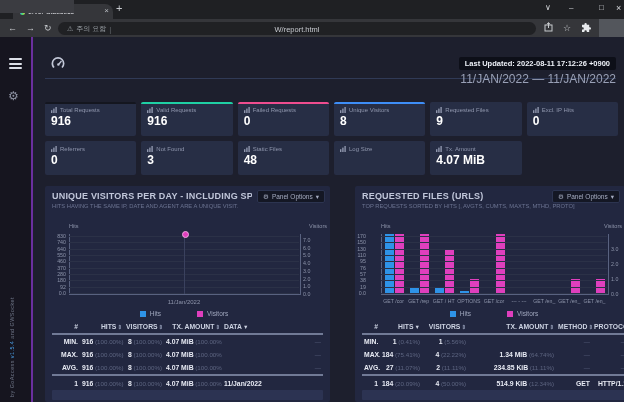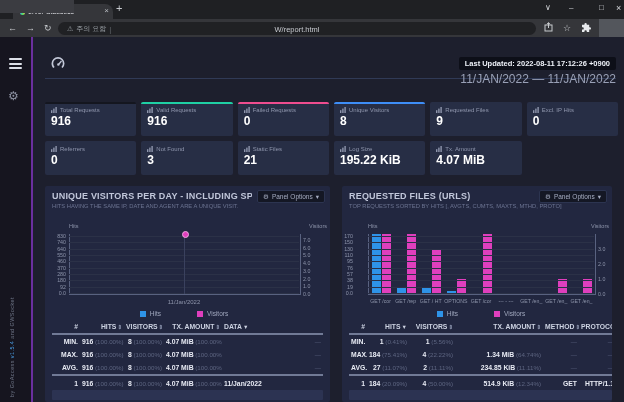--- a/index.html
+++ b/index.html
@@ -40,21 +40,21 @@
   .ov-range{position:absolute;right:8px;top:72px;font-size:12px;color:#99a0b6;text-align:right;}
   
   .cards{position:absolute;left:45px;top:102px;width:573px;height:74px;display:grid;
     grid-template-columns:repeat(6,1fr);grid-template-rows:34px 34px;gap:5px;}
   .card{background:#272e45;border-radius:2px;border-top:2px solid transparent;padding:3px 6px;box-sizing:border-box;}
   .card-label{display:flex;align-items:center;gap:3px;font-size:6px;color:#8f96ad;white-space:nowrap;overflow:hidden;}
   .card-value{font-size:12px;font-weight:bold;color:#fff;margin-top:1px;white-space:nowrap;}
   
   .panel{position:absolute;top:186px;height:216px;background:#222740;border-radius:2px;overflow:hidden;}
   #panel-left{left:45px;width:285px;}
-  #panel-right{left:342px;width:270px;}
+  #panel-right{left:355px;width:270px;}
   .p-title{position:absolute;left:7px;top:5px;right:78px;font-size:9px;font-weight:bold;color:#c0c6d9;
     letter-spacing:.2px;white-space:nowrap;overflow:hidden;}
   .p-sub{position:absolute;left:7px;top:17px;font-size:5.8px;color:#6b7391;white-space:nowrap;}
   .p-opts{position:absolute;right:5px;top:4px;height:13px;background:#141724;border:1px solid #2c3450;border-radius:2px;
     color:#a6adc2;font-size:6.5px;padding:0 5px;display:flex;align-items:center;gap:3px;box-sizing:border-box;}
   
   .chart{position:absolute;left:0;top:34px;width:100%;height:98px;}
   .plot{position:absolute;top:14px;height:60px;border-left:1px solid #596280;border-right:1px solid #596280;
     border-bottom:1px solid #596280;box-sizing:content-box;}
   .grid{position:absolute;left:0;right:0;height:1px;background:#2b3147;}
@@ -262,34 +262,33 @@
         <div class="card-label">
           <div>
             <svg width="6" height="6" viewBox="0 0 6 6" fill="#8f96ad">
               <rect x="0" y="3.2" width="1.4" height="2.8"></rect>
               <rect x="2.2" y="1.6" width="1.4" height="4.4"></rect>
               <rect x="4.4" y="0" width="1.4" height="6"></rect>
             </svg>
           </div>
           <div>Static Files</div>
         </div>
-        <div class="card-value">21</div>
+        <div class="card-value">48</div>
       </div>
       <div class="card">
         <div class="card-label">
           <div>
             <svg width="6" height="6" viewBox="0 0 6 6" fill="#8f96ad">
               <rect x="0" y="3.2" width="1.4" height="2.8"></rect>
               <rect x="2.2" y="1.6" width="1.4" height="4.4"></rect>
               <rect x="4.4" y="0" width="1.4" height="6"></rect>
             </svg>
           </div>
           <div>Log Size</div>
         </div>
-        <div class="card-value">195.22 KiB</div>
       </div>
       <div class="card">
         <div class="card-label">
           <div>
             <svg width="6" height="6" viewBox="0 0 6 6" fill="#8f96ad">
               <rect x="0" y="3.2" width="1.4" height="2.8"></rect>
               <rect x="2.2" y="1.6" width="1.4" height="4.4"></rect>
               <rect x="4.4" y="0" width="1.4" height="6"></rect>
             </svg>
           </div>

